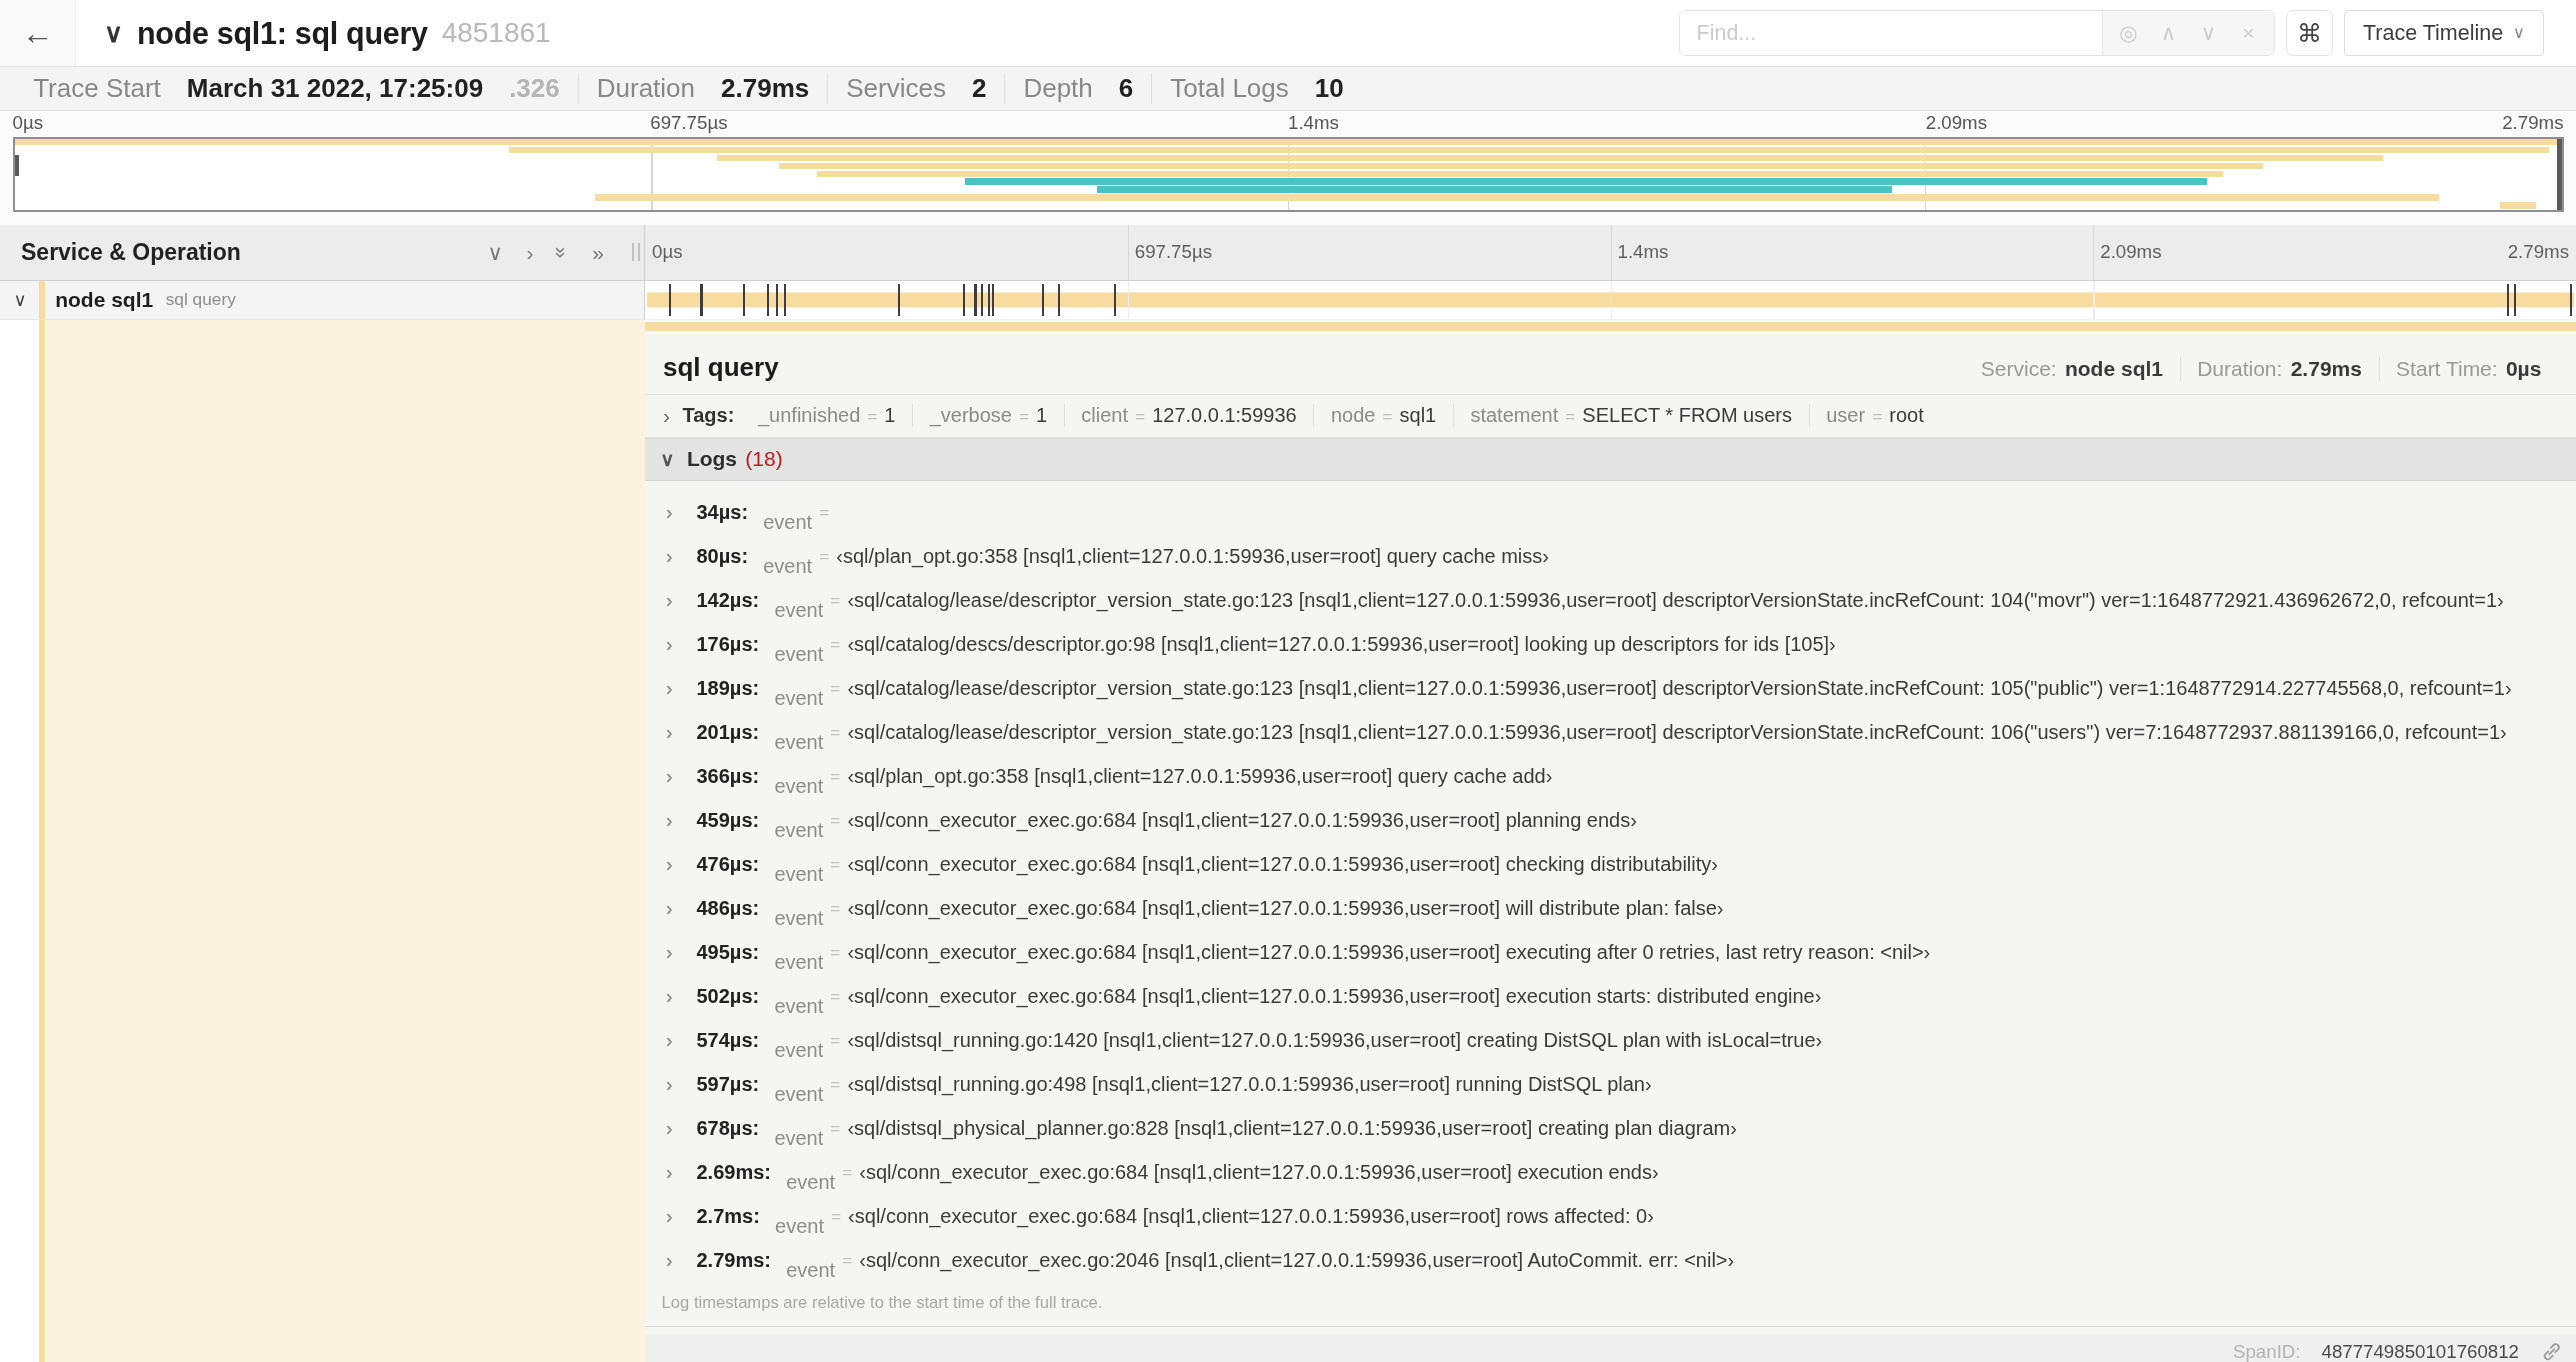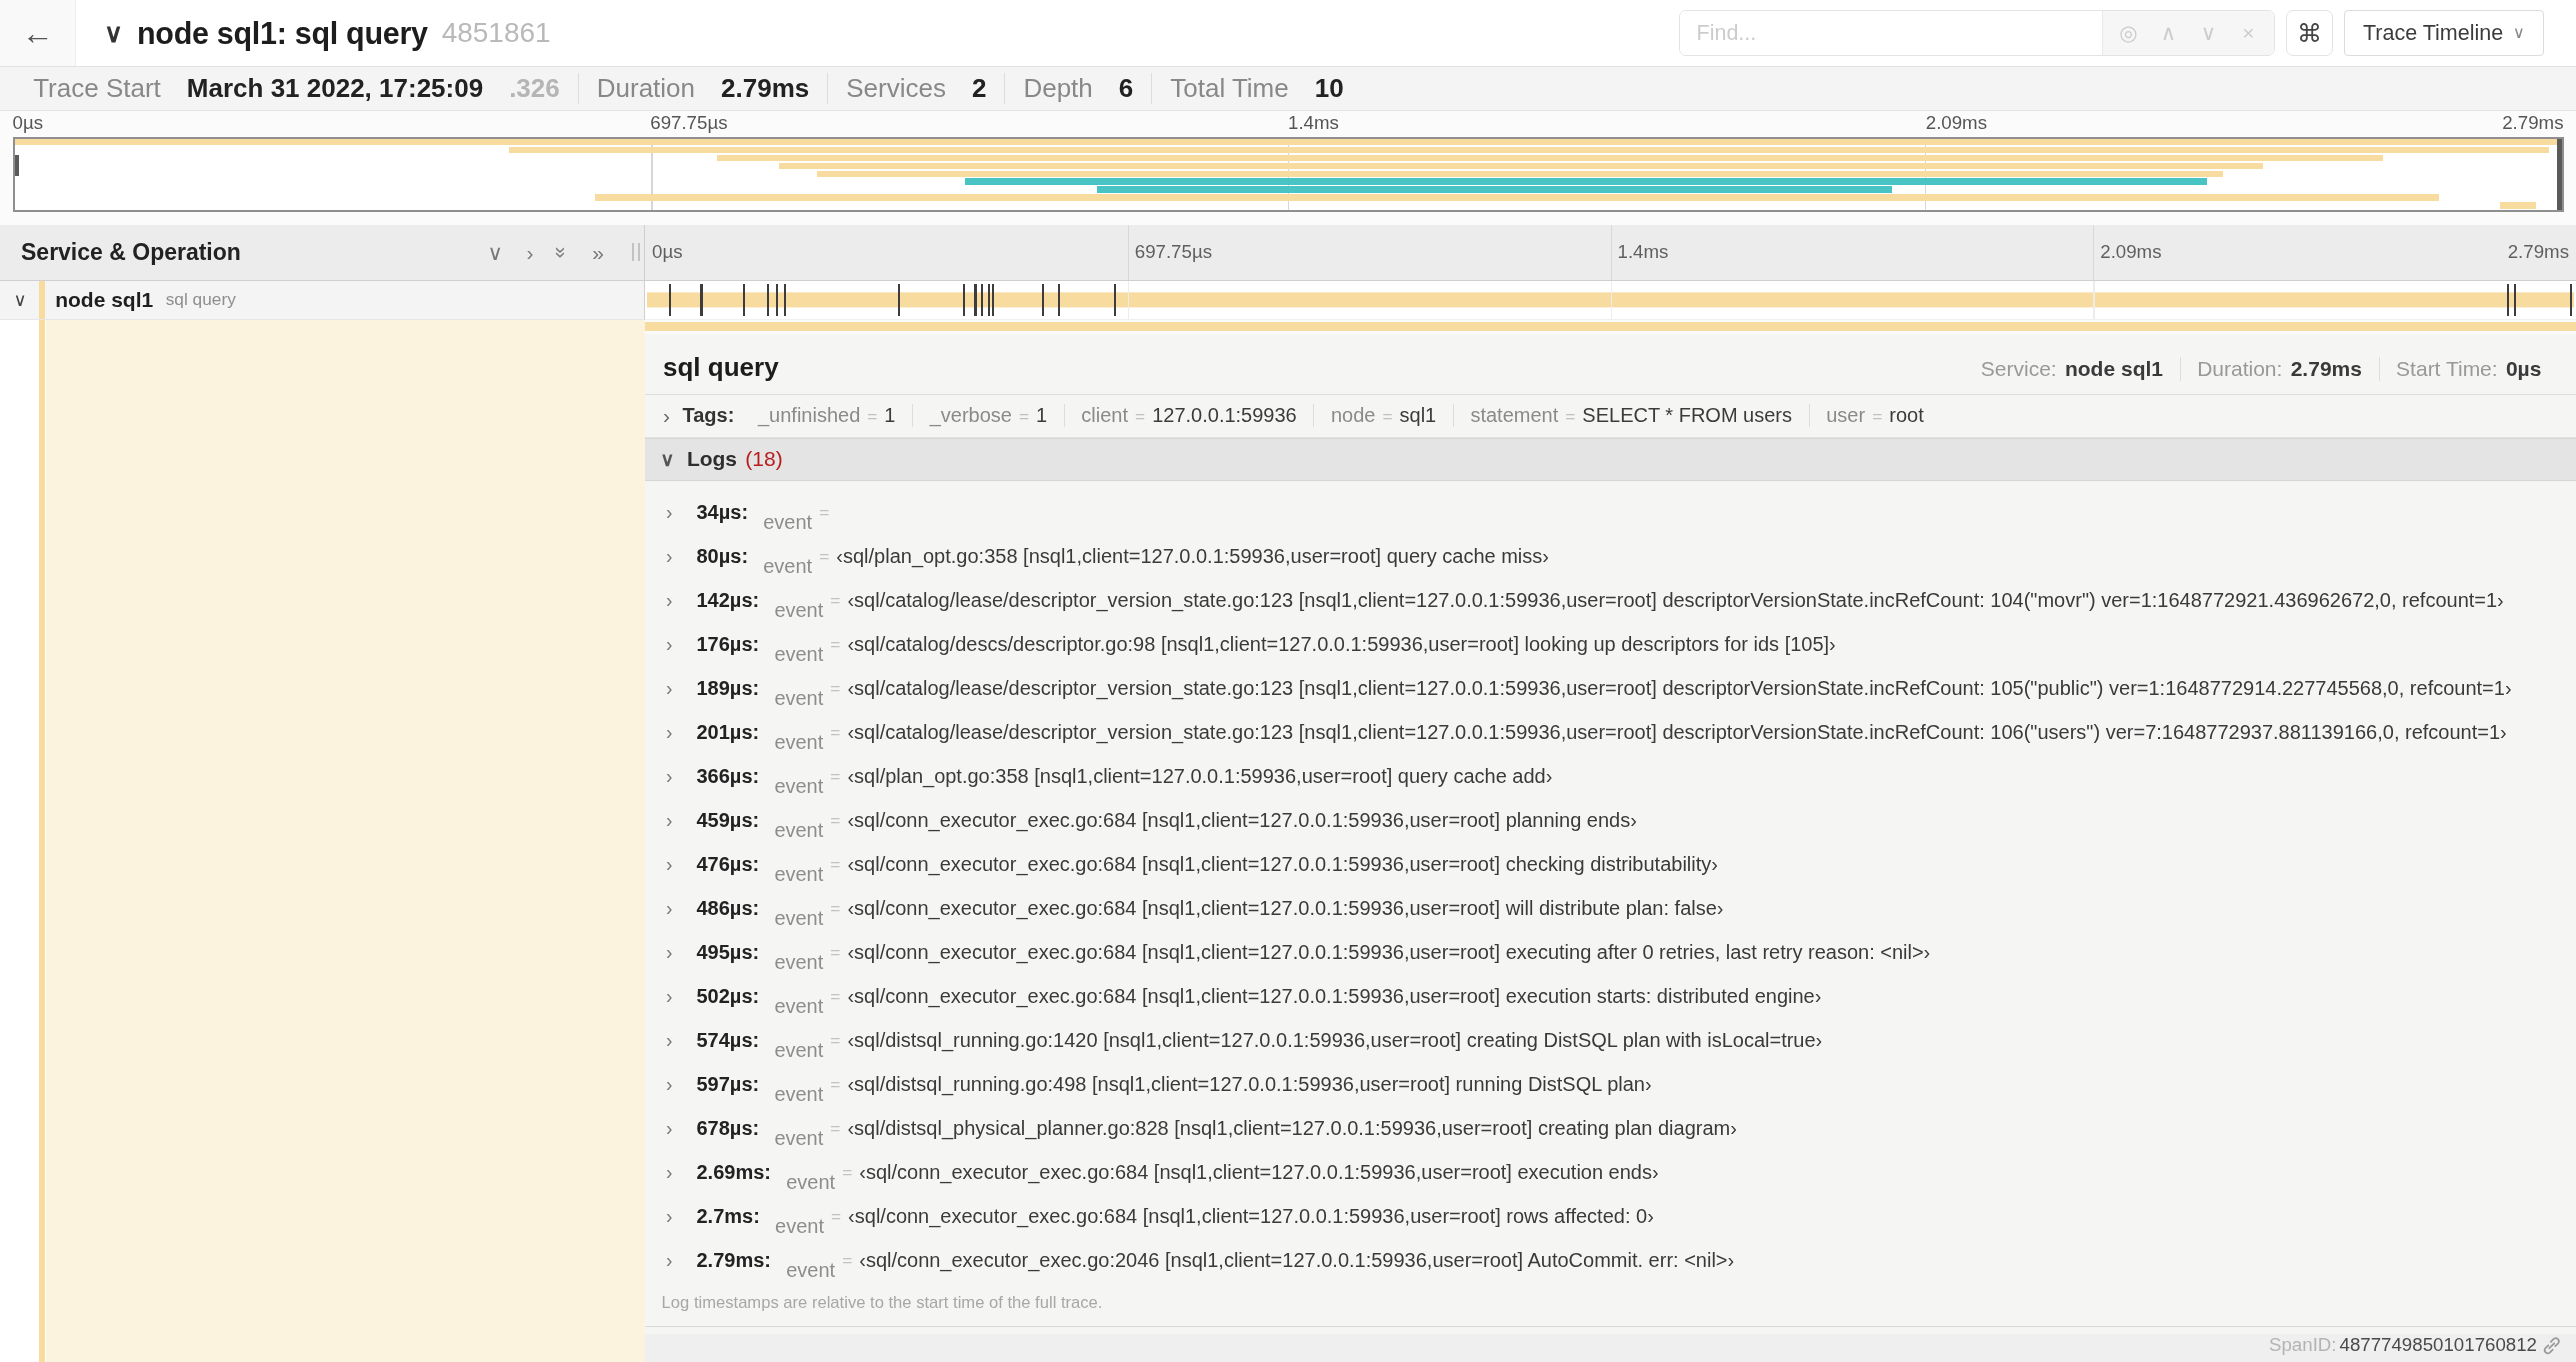--- a/index.html
+++ b/index.html
@@ -96,21 +96,21 @@
   .logs-title { font-size:21px; font-weight:bold; color:#2e2e2e; margin-right:8.3px; }
   .logs-count { font-size:21px; color:#b91c1c; }
   .logs-list { padding:9.7px 0 4.2px 0; }
   .log-row { height:44px; display:flex; align-items:center; padding-left:21px; cursor:pointer; white-space:nowrap; overflow:hidden; }
   .log-chevron { font-size:19.4px; color:#777; width:30.5px; flex:none; }
   .log-time { font-size:20px; font-weight:bold; color:#222; margin-right:15.2px; flex:none; }
   .log-field { font-size:20px; color:#8d8d8d; margin-right:7px; flex:none;margin-top:20px; }
   .log-eq { font-size:17.3px; color:#c2c2c2; margin-right:7px; flex:none; }
   .log-value { font-size:20px; color:#3a3a3a; overflow:hidden; text-overflow:ellipsis; }
   .logs-note { font-size:16.6px; color:#a7a7a7; padding:7px 0 12.5px 16.6px; }
-  .detail-footer { height:29px; flex:none; background:#efefef; display:flex; align-items:flex-start; justify-content:flex-end; padding-right:12.5px; gap:3px; }
+  .detail-footer { height:29px; flex:none; background:#efefef; display:flex; align-items:flex-end; justify-content:flex-end; padding-right:12.5px; gap:21px; }
   .spanid-label { font-size:18.7px; color:#b3b3b3; }
   .spanid-value { font-size:18.7px; color:#4a4a4a; }
   .link-icon { width:23.5px; height:23.5px; cursor:pointer; }
 </style>
 </head>
 <body>
 
 <div class="page">
 
   <div class="app-header">
@@ -154,21 +154,21 @@
   </span>
       <span class="summary-item">
     <span class="s-label">Services</span>
         <b class="s-value">2</b>
   </span>
       <span class="summary-item">
     <span class="s-label">Depth</span>
         <b class="s-value">6</b>
   </span>
       <span class="summary-item">
-    <span class="s-label">Total Time</span>
+    <span class="s-label">Total Logs</span>
         <b class="s-value">10</b>
   </span>
     </div>
 
   <div class="minimap-wrap">
     <div class="minimap-labels" id="minimap-labels">
         <span class="mm-label" style="left: 0%;">0µs</span>
         <span class="mm-label" style="left: 25%;">697.75µs</span>
         <span class="mm-label" style="left: 50%;">1.4ms</span>
         <span class="mm-label" style="left: 75%;">2.09ms</span>

